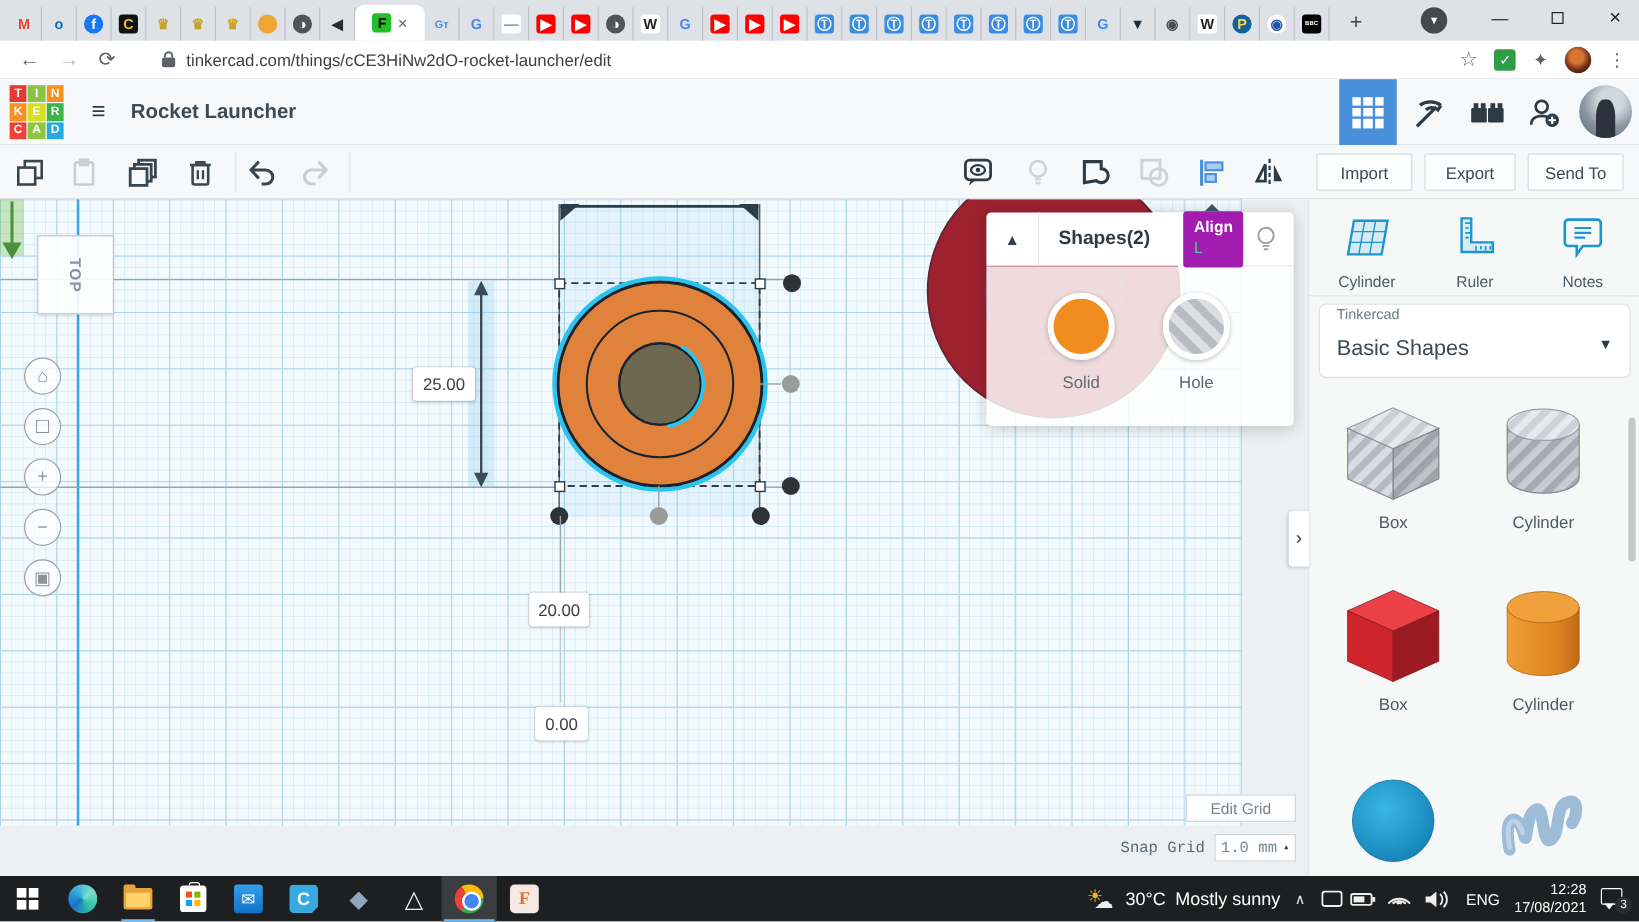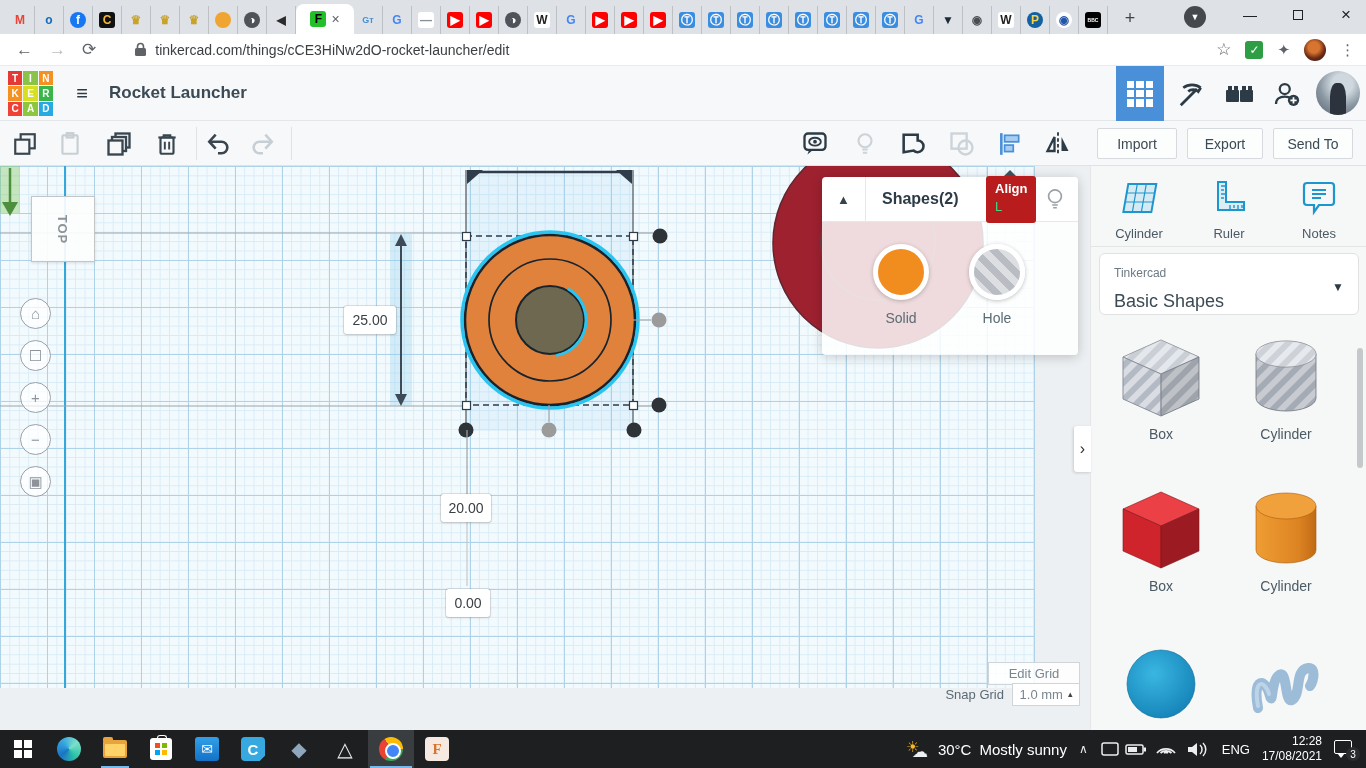--- a/index.html
+++ b/index.html
@@ -71,42 +71,42 @@
   #shapes-popup { position:absolute; left:822px; top:177px; width:256px; height:178px; border-radius:4px; box-shadow:0 2px 12px rgba(0,0,0,.2); z-index:20; }
   #popup-head { height:45px; background:#fff; border-radius:4px 4px 0 0; border-bottom:1px solid #e6e8ea; display:flex; align-items:center; }
   #popup-collapse { width:44px; height:100%; border-right:1px solid #e6e8ea; display:flex; align-items:center; justify-content:center; color:#35414c; font-size:13px; }
   #popup-title { margin-left:16px; font-size:16px; font-weight:bold; color:#2d3b46; flex:1; }
   #popup-bulb { margin-right:12px; }
   #popup-body { height:133px; background:rgba(255,255,255,.84); border-radius:0 0 4px 4px; position:relative; }
   .mat { position:absolute; top:22px; width:56px; height:56px; border-radius:50%; border:5px solid #fff; box-shadow:0 1px 4px rgba(0,0,0,.25); }
   .mat-label { position:absolute; top:88px; font-size:14px; color:#5c6a73; width:80px; text-align:center; }
   #mat-solid { left:51px; background:#f18d1e; }
   #mat-hole { left:147px; background:repeating-linear-gradient(45deg,#b9bdc3 0 7px,#dcdee2 7px 14px); }
-  #align-tooltip { position:absolute; left:986px; top:176px; width:50px; height:47px; background:#b91c1c; border-radius:3px; z-index:30; padding:5px 0 0 9px; }
+  #align-tooltip { position:absolute; left:986px; top:176px; width:50px; height:47px; background:#a21caf; border-radius:3px; z-index:30; padding:5px 0 0 9px; }
   #align-tooltip::before { content:""; position:absolute; left:18px; top:-6px; border-left:6px solid transparent; border-right:6px solid transparent; border-bottom:6px solid #3e4e5b; }
   #align-tooltip .tt-title { color:#fff; font-size:13px; font-weight:bold; }
   #align-tooltip .tt-key { color:#42d885; font-size:13px; margin-top:3px; }
 
   
   #panel { position:absolute; left:1090px; top:166px; width:276px; height:564px; background:#f6f7f7; border-left:1px solid #e4e6e8; }
   .panel-tool { position:absolute; top:14px; width:80px; text-align:center; }
   .panel-tool .lbl { display:block; margin-top:6px; font-size:13px; color:#4a5a64; }
   #panel-toolrow-border { position:absolute; left:0; top:80px; width:276px; height:1px; background:#e2e4e6; }
-  #cat-card { position:absolute; left:8px; top:87px; width:260px; height:62px; background:#fff; border:1px solid #dfe1e3; border-radius:6px; padding:12px 14px; }
+  #cat-card { position:absolute; left:8px; top:87px; width:260px; height:62px; background:#fff; border:1px solid #dfe1e3; border-radius:6px; padding:1px 14px; }
   #cat-label { font-size:12px; color:#6b7a84; }
   #cat-value { font-size:18px; color:#3b4a54; margin-top:11px; }
   #cat-caret { position:absolute; right:14px; top:26px; color:#2d3b46; font-size:12px; }
   .shape-item { position:absolute; width:110px; text-align:center; }
   .shape-item .lbl { display:block; margin-top:4px; font-size:14px; color:#4a5a64; }
   #panel-scrollbar { position:absolute; left:266px; top:182px; width:6px; height:120px; background:#c6c9cc; border-radius:3px; }
   #panel-collapse { position:absolute; left:-17px; top:260px; width:17px; height:46px; background:#fff; border-radius:3px 0 0 3px; box-shadow:-1px 1px 3px rgba(0,0,0,.15); display:flex; align-items:center; justify-content:center; color:#333; font-size:16px; }
 
   
   #edit-grid-btn { position:absolute; left:988px; top:496px; width:92px; height:23px; background:rgba(255,255,255,.85); border:1px solid #d0d5d9; color:#7a868e; font-size:13px; display:flex; align-items:center; justify-content:center; }
-  #snap-row { position:absolute; left:880px; top:516px; width:200px; height:24px; display:flex; align-items:center; justify-content:flex-end; gap:8px; }
+  #snap-row { position:absolute; left:880px; top:528px; width:200px; height:24px; display:flex; align-items:center; justify-content:flex-end; gap:8px;font-family:Liberation Mono, monospace; }
   #snap-label { font-size:13px; color:#5a6a74; }
   #snap-select { width:68px; height:23px; background:#fff; border:1px solid #d0d5d9; color:#7a868e; font-size:13px; display:flex; align-items:center; justify-content:center; gap:5px; }
 
   
   #taskbar { position:absolute; left:0; top:730px; width:1366px; height:38px; background:#1d1f21; display:flex; align-items:center; z-index:40; }
   .tk-app { width:46px; height:38px; display:flex; align-items:center; justify-content:center; position:relative; }
   .tk-app.open::after { content:""; position:absolute; bottom:0; left:9px; right:9px; height:2px; background:#76b9ed; }
   .tk-app.focused { background:#3a3d40; }
   .tk-app.focused::after { left:2px; right:2px; background:#76b9ed; }
   .ic-start { width:18px; height:18px; display:grid; grid-template-columns:1fr 1fr; grid-template-rows:1fr 1fr; gap:2px; }

